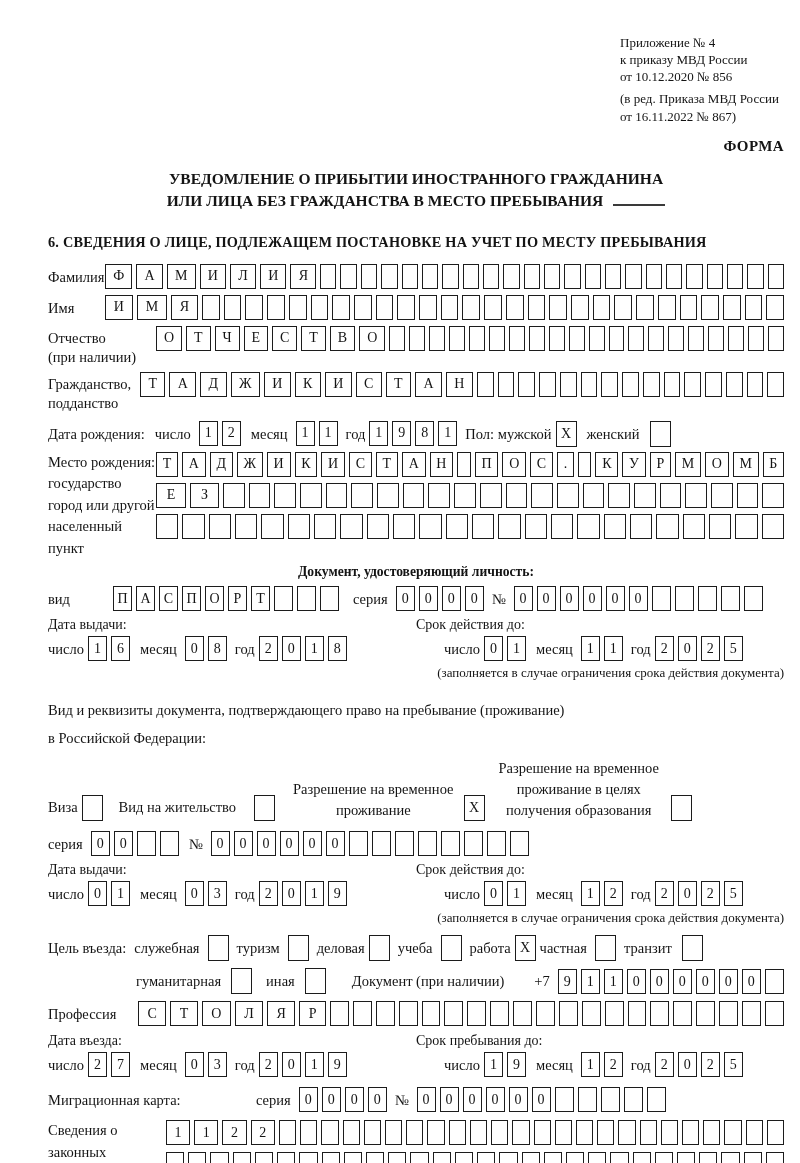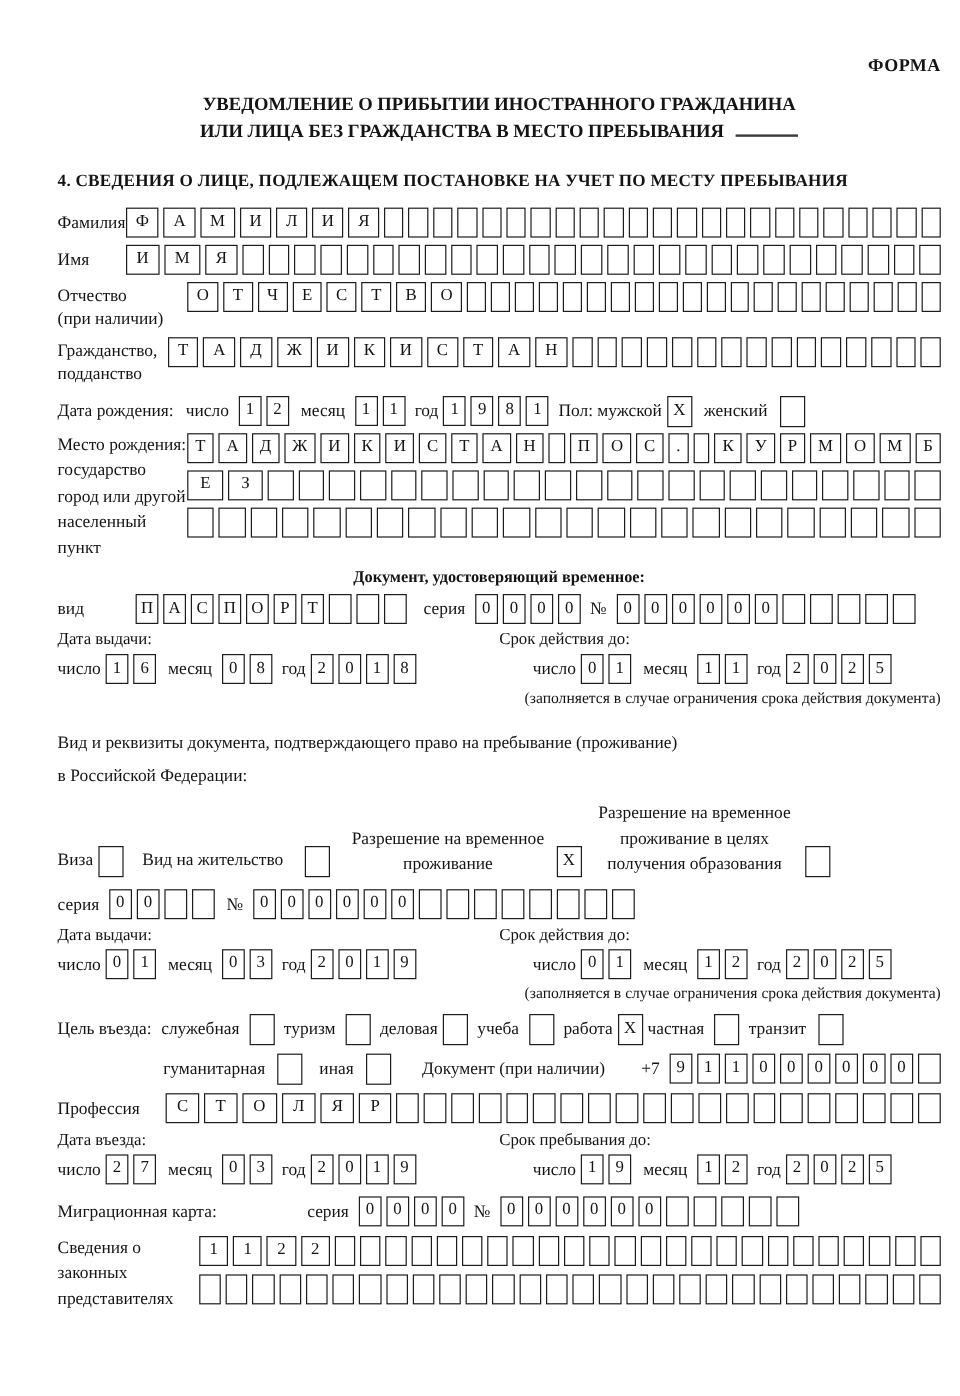--- a/index.html
+++ b/index.html
@@ -60,42 +60,51 @@
   .note { text-align:right; font-size:13px; margin:3px 0 9px; }
 
   .intro { margin-top:16px; line-height:1.9; }
 
   .opts-row { display:flex; align-items:flex-end; margin:4px 0 10px; }
   .opt-label { line-height:28px; }
   .opt-multi { text-align:center; line-height:21px; padding-top:2px; }
 
   .purpose-row { display:flex; align-items:flex-start; margin-bottom:7px; }
   .purpose-row .dl { line-height:26px; }
-  .indent { padding-left:88px; }
+  .indent { padding-left:88px;align-items:flex-end; }
 
   .rep-labels { flex:0 0 118px; line-height:21.5px; }
   .rep-rows { flex:1 1 auto; min-width:0; }
   .rep-rows .cellrow { margin-bottom:7px; }
 </style>
 </head>
 <body>
 
 <div class="page">
 
+  <div class="annex">
+    <div>Приложение № 4</div>
+    <div>к приказу МВД России</div>
+    <div>от 10.12.2020 № 856</div>
+    <div class="annex-sub">
+      <div>(в ред. Приказа МВД России</div>
+      <div>от 16.11.2022 № 867)</div>
+    </div>
+  </div>
 
   <div class="forma">ФОРМА</div>
 
   <div class="title">
     <div>УВЕДОМЛЕНИЕ О ПРИБЫТИИ ИНОСТРАННОГО ГРАЖДАНИНА</div>
     <div>
       <span>ИЛИ ЛИЦА БЕЗ ГРАЖДАНСТВА В МЕСТО ПРЕБЫВАНИЯ</span><span class="blank-line"></span>
     </div>
   </div>
 
-  <div class="sec-heading">4. СВЕДЕНИЯ О ЛИЦЕ, ПОДЛЕЖАЩЕМ ПОСТАНОВКЕ НА УЧЕТ ПО МЕСТУ ПРЕБЫВАНИЯ</div>
+  <div class="sec-heading">6. СВЕДЕНИЯ О ЛИЦЕ, ПОДЛЕЖАЩЕМ ПОСТАНОВКЕ НА УЧЕТ ПО МЕСТУ ПРЕБЫВАНИЯ</div>
 
   <div class="frow">
     <div class="flabel w57">Фамилия</div>
     <div class="cellrow">
         <div class="cell">Ф</div>
         <div class="cell">А</div>
         <div class="cell">М</div>
         <div class="cell">И</div>
         <div class="cell">Л</div>
         <div class="cell">И</div>
@@ -341,21 +350,21 @@
           <div class="cell"></div>
           <div class="cell"></div>
           <div class="cell"></div>
           <div class="cell"></div>
           <div class="cell"></div>
           <div class="cell"></div>
         </div>
     </div>
   </div>
 
-  <div class="doc-heading">Документ, удостоверяющий временное:</div>
+  <div class="doc-heading">Документ, удостоверяющий личность:</div>
 
   <div class="frow">
     <div class="flabel w65">вид</div>
     <div class="cellrow fixed">
         <div class="cell">П</div>
         <div class="cell">А</div>
         <div class="cell">С</div>
         <div class="cell">П</div>
         <div class="cell">О</div>
         <div class="cell">Р</div>

